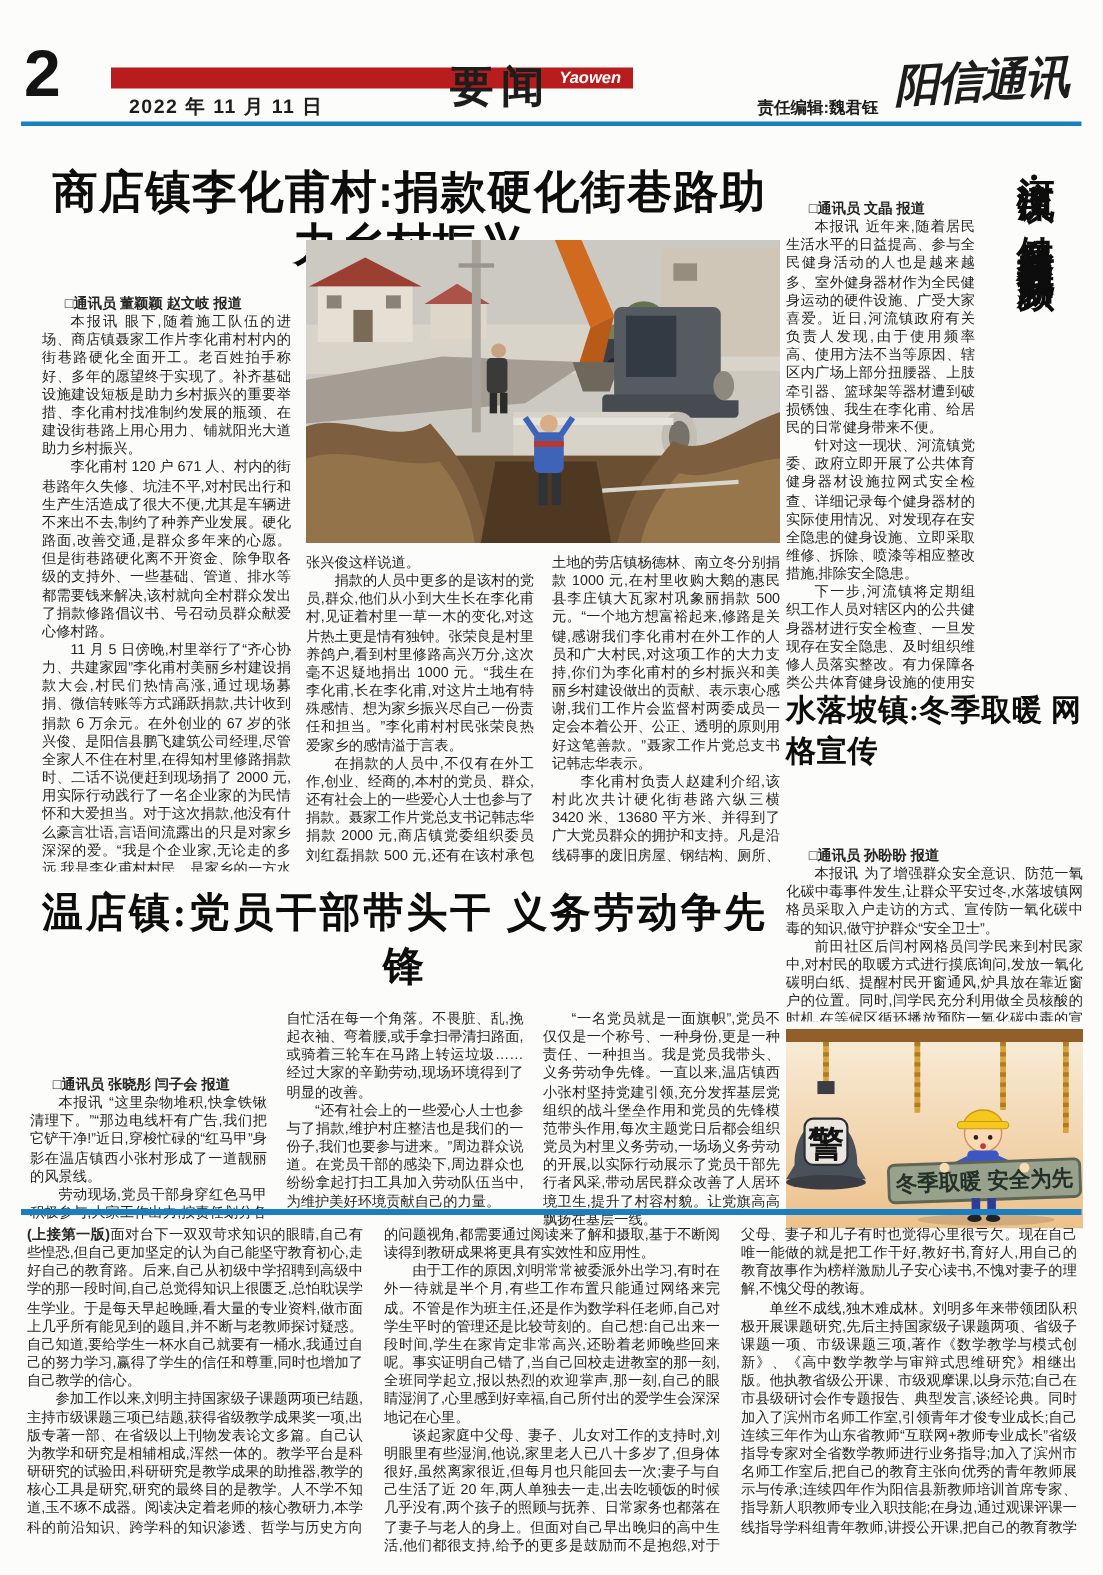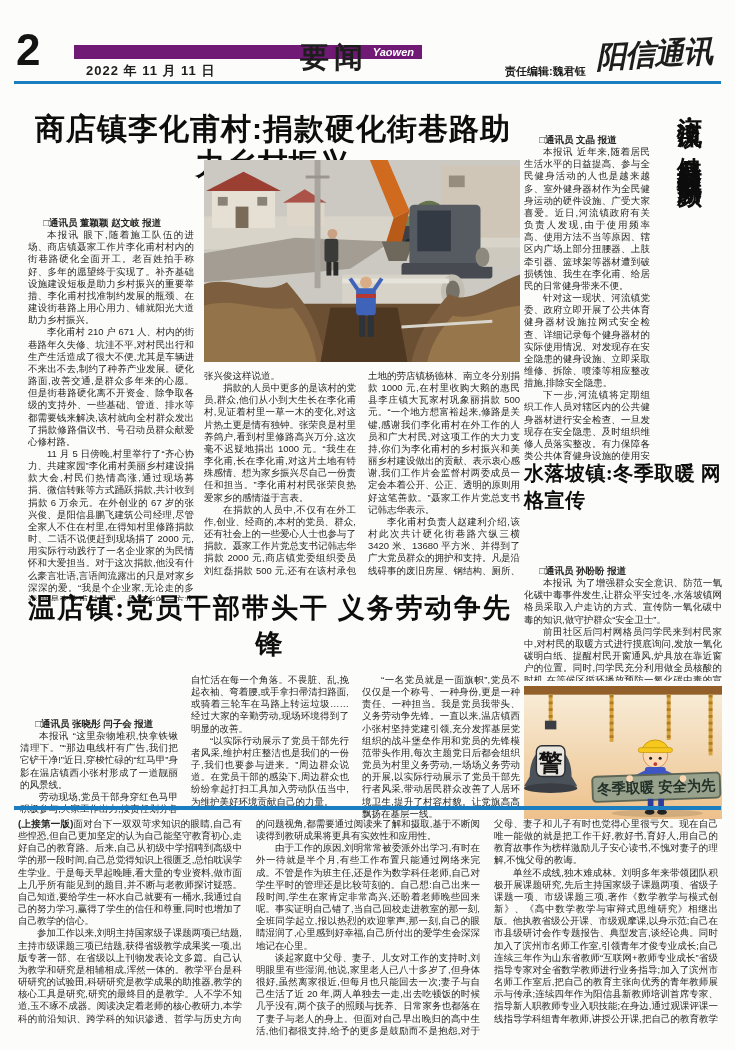--- a/index.html
+++ b/index.html
@@ -1,21 +1,21 @@
 <!DOCTYPE html>
 <html><head>
 <meta charset="utf-8">
 <style>
   html,body{margin:0;padding:0;background:#e9e7e2;}
   .page{position:relative;width:735px;height:1050px;margin:0 auto;background:#fcfcfa;
         font-family:"Liberation Sans","DejaVu Sans",sans-serif;color:#1d1d1d;overflow:hidden;}
 
   
   .pagenum{position:absolute;left:16px;top:28px;font-size:44px;font-weight:900;line-height:1;color:#141414;}
-  .blue-bar{position:absolute;left:74px;top:45px;width:348px;height:14px;background:#701a75;}
+  .blue-bar{position:absolute;left:74px;top:45px;width:348px;height:14px;background:#b91c1c;}
   .pinyin{display:block;text-align:right;padding-right:8px;font-size:11px;line-height:14px;
           color:#ffffff;font-style:italic;font-weight:bold;}
   .date{position:absolute;left:86px;top:62px;font-size:13px;font-weight:700;letter-spacing:1px;}
   .section-title{position:absolute;left:300px;top:38px;width:180px;text-align:left;
                  font-size:29px;font-weight:900;letter-spacing:5px;}
   .editor{position:absolute;left:505px;top:64px;font-size:11px;font-weight:700;}
   .masthead{position:absolute;left:596px;top:34px;width:130px;font-size:30px;font-weight:900;
             font-style:italic;font-family:"Liberation Serif","DejaVu Serif",serif;
             transform:rotate(-3deg);letter-spacing:-1px;white-space:nowrap;}
   .head-rule{position:absolute;left:14px;top:81px;width:707px;height:3px;background:#1a7ec0;}
@@ -24,21 +24,21 @@
   p{margin:0;text-align:justify;text-indent:2em;}
   .byline{text-indent:1.6em;font-weight:600;margin-top:44px;}
   .lead{font-weight:normal;margin-right:4px;}
   .cont{text-indent:0;}
   .bodytext{font-size:9.5px;line-height:1.28;color:#262626;}
 
   
   .headline1{position:absolute;left:26px;top:92px;width:494px;text-align:center;
              font-size:30px;font-weight:900;letter-spacing:1px;line-height:1.15;color:#0d0d0d;}
   .art1{position:absolute;left:28px;top:150px;width:492px;height:436px;}
-  .a1-col1{position:absolute;left:0;top:23px;width:166px;height:428px;overflow:hidden;}
+  .a1-col1{position:absolute;left:0;top:3px;width:166px;height:428px;overflow:hidden;}
   .a1-photo{position:absolute;left:176px;top:10px;width:316px;height:202px;background:#cbc9c2;}
   .a1-under{position:absolute;left:176px;top:220px;width:316px;height:214px;overflow:hidden;
             column-count:2;column-gap:12px;}
 
   
   .art2{position:absolute;left:524px;top:90px;width:198px;height:370px;}
   .a2-text{position:absolute;left:0;top:0;width:126px;height:370px;overflow:hidden;}
   .a2-head{position:absolute;right:2px;top:8px;height:356px;writing-mode:vertical-rl;
            text-orientation:upright;font-size:25px;font-weight:900;letter-spacing:3px;
            font-family:"Liberation Serif","DejaVu Serif",serif;color:#0d0d0d;line-height:62px;}
@@ -75,21 +75,21 @@
   <div class="editor">责任编辑:魏君钰</div>
   <div class="masthead">阳信通讯</div>
   <div class="head-rule"></div>
 
   <h1 class="headline1">商店镇李化甫村:捐款硬化街巷路助力乡村振兴</h1>
 
   <div class="art1">
     <div class="a1-col1 bodytext">
       <p class="byline">□通讯员 董颖颖 赵文岐 报道</p>
       <p><b class="lead">本报讯</b><span>眼下,随着施工队伍的进场、商店镇聂家工作片李化甫村村内的街巷路硬化全面开工。老百姓拍手称好、多年的愿望终于实现了。补齐基础设施建设短板是助力乡村振兴的重要举措、李化甫村找准制约发展的瓶颈、在建设街巷路上用心用力、铺就阳光大道助力乡村振兴。</span></p>
-      <p>李化甫村 210 户 671 人、村内的街巷路年久失修、坑洼不平,对村民出行和生产生活造成了很大不便,尤其是车辆进不来出不去,制约了种养产业发展。硬化路面,改善交通,是群众多年来的心愿。但是街巷路硬化离不开资金、除争取各级的支持外、一些基础、管道、排水等都需要钱来解决,该村就向全村群众发出了捐款修路倡议书、号召动员群众献爱心修村路。</p>
+      <p>李化甫村 120 户 671 人、村内的街巷路年久失修、坑洼不平,对村民出行和生产生活造成了很大不便,尤其是车辆进不来出不去,制约了种养产业发展。硬化路面,改善交通,是群众多年来的心愿。但是街巷路硬化离不开资金、除争取各级的支持外、一些基础、管道、排水等都需要钱来解决,该村就向全村群众发出了捐款修路倡议书、号召动员群众献爱心修村路。</p>
       <p>11 月 5 日傍晚,村里举行了“齐心协力、共建家园”李化甫村美丽乡村建设捐款大会,村民们热情高涨,通过现场募捐、微信转账等方式踊跃捐款,共计收到捐款 6 万余元。在外创业的 67 岁的张兴俊、是阳信县鹏飞建筑公司经理,尽管全家人不住在村里,在得知村里修路捐款时、二话不说便赶到现场捐了 2000 元,用实际行动践行了一名企业家的为民情怀和大爱担当。对于这次捐款,他没有什么豪言壮语,言语间流露出的只是对家乡深深的爱。“我是个企业家,无论走的多远,我是李化甫村村民、是家乡的一方水土养育了我,我一定回报家乡、修路是为民之事,我愿意作出自己一点微薄之力,为尽快修好路作出自己的一点贡献。”</p>
     </div>
 
     <svg class="a1-photo" viewBox="0 0 320 208" preserveAspectRatio="none">
       <rect x="0" y="0" width="320" height="90" fill="#cbc9c2"></rect>
       <rect x="0" y="58" width="320" height="34" fill="#d9d4ca"></rect>
 
       <polygon points="2,32 40,12 78,32" fill="#9c3f33"></polygon>
       <rect x="8" y="32" width="64" height="38" fill="#e6e0d4"></rect>
       <rect x="32" y="48" width="13" height="22" fill="#7a6a58"></rect>
@@ -230,21 +230,21 @@
       <ellipse cx="145" cy="131" rx="5" ry="2.5" fill="#222"></ellipse>
     </svg>
   </div>
 
   <div class="art4">
     <h2 class="a4-headline">温店镇:党员干部带头干 义务劳动争先锋</h2>
     <div class="a4-cols bodytext">
       <p class="byline">□通讯员 张晓彤 闫子会 报道</p>
       <p><b class="lead">本报讯</b><span>“这里杂物堆积,快拿铁锹清理下。”“那边电线杆有广告,我们把它铲干净!”近日,穿梭忙碌的“红马甲”身影在温店镇西小张村形成了一道靓丽的风景线。</span></p>
       <p>劳动现场,党员干部身穿红色马甲积极参与,大家工作出力,按责任划分各自忙活在每一个角落。不畏脏、乱,挽起衣袖、弯着腰,或手拿扫帚清扫路面,或骑着三轮车在马路上转运垃圾……经过大家的辛勤劳动,现场环境得到了明显的改善。</p>
-      <p>“以实际行动展示了党员干部先行者风采,维护村庄整洁也是我们的一份子,我们也要参与进来。”周边群众说道。在党员干部的感染下,周边群众也纷纷拿起打扫工具加入劳动队伍当中,为维护美好环境贡献自己的力量。</p>
+      <p>“还有社会上的一些爱心人士也参与了捐款,维护村庄整洁也是我们的一份子,我们也要参与进来。”周边群众说道。在党员干部的感染下,周边群众也纷纷拿起打扫工具加入劳动队伍当中,为维护美好环境贡献自己的力量。</p>
       <p>“一名党员就是一面旗帜”,党员不仅仅是一个称号、一种身份,更是一种责任、一种担当。我是党员我带头、义务劳动争先锋。一直以来,温店镇西小张村坚持党建引领,充分发挥基层党组织的战斗堡垒作用和党员的先锋模范带头作用,每次主题党日后都会组织党员为村里义务劳动,一场场义务劳动的开展,以实际行动展示了党员干部先行者风采,带动居民群众改善了人居环境卫生,提升了村容村貌。让党旗高高飘扬在基层一线。</p>
     </div>
   </div>
 
   <div class="bottom-rule"></div>
   <div class="bottom">
     <p><b class="cont-label">(上接第一版)</b><span>面对台下一双双苛求知识的眼睛,自己有些惶恐,但自己更加坚定的认为自己能坚守教育初心,走好自己的教育路。后来,自己从初级中学招聘到高级中学的那一段时间,自己总觉得知识上很匮乏,总怕耽误学生学业。于是每天早起晚睡,看大量的专业资料,做市面上几乎所有能见到的题目,并不断与老教师探讨疑惑。自己知道,要给学生一杯水自己就要有一桶水,我通过自己的努力学习,赢得了学生的信任和尊重,同时也增加了自己教学的信心。</span></p>
     <p>参加工作以来,刘明主持国家级子课题两项已结题,主持市级课题三项已结题,获得省级教学成果奖一项,出版专著一部、在省级以上刊物发表论文多篇。自己认为教学和研究是相辅相成,浑然一体的。教学平台是科研研究的试验田,科研研究是教学成果的助推器,教学的核心工具是研究,研究的最终目的是教学。人不学不知道,玉不琢不成器。阅读决定着老师的核心教研力,本学科的前沿知识、跨学科的知识渗透、哲学与历史方向的问题视角,都需要通过阅读来了解和摄取,基于不断阅读得到教研成果将更具有实效性和应用性。</p>
     <p>由于工作的原因,刘明常常被委派外出学习,有时在外一待就是半个月,有些工作布置只能通过网络来完成。不管是作为班主任,还是作为数学科任老师,自己对学生平时的管理还是比较苛刻的。自己想:自己出来一段时间,学生在家肯定非常高兴,还盼着老师晚些回来呢。事实证明自己错了,当自己回校走进教室的那一刻,全班同学起立,报以热烈的欢迎掌声,那一刻,自己的眼睛湿润了,心里感到好幸福,自己所付出的爱学生会深深地记在心里。</p>
     <p>谈起家庭中父母、妻子、儿女对工作的支持时,刘明眼里有些湿润,他说,家里老人已八十多岁了,但身体很好,虽然离家很近,但每月也只能回去一次;妻子与自己生活了近 20 年,两人单独去一走,出去吃顿饭的时候几乎没有,两个孩子的照顾与抚养、日常家务也都落在了妻子与老人的身上。但面对自己早出晚归的高中生活,他们都很支持,给予的更多是鼓励而不是抱怨,对于父母、妻子和儿子有时也觉得心里很亏欠。现在自己唯一能做的就是把工作干好,教好书,育好人,用自己的教育故事作为榜样激励儿子安心读书,不愧对妻子的理解,不愧父母的教诲。</p>

